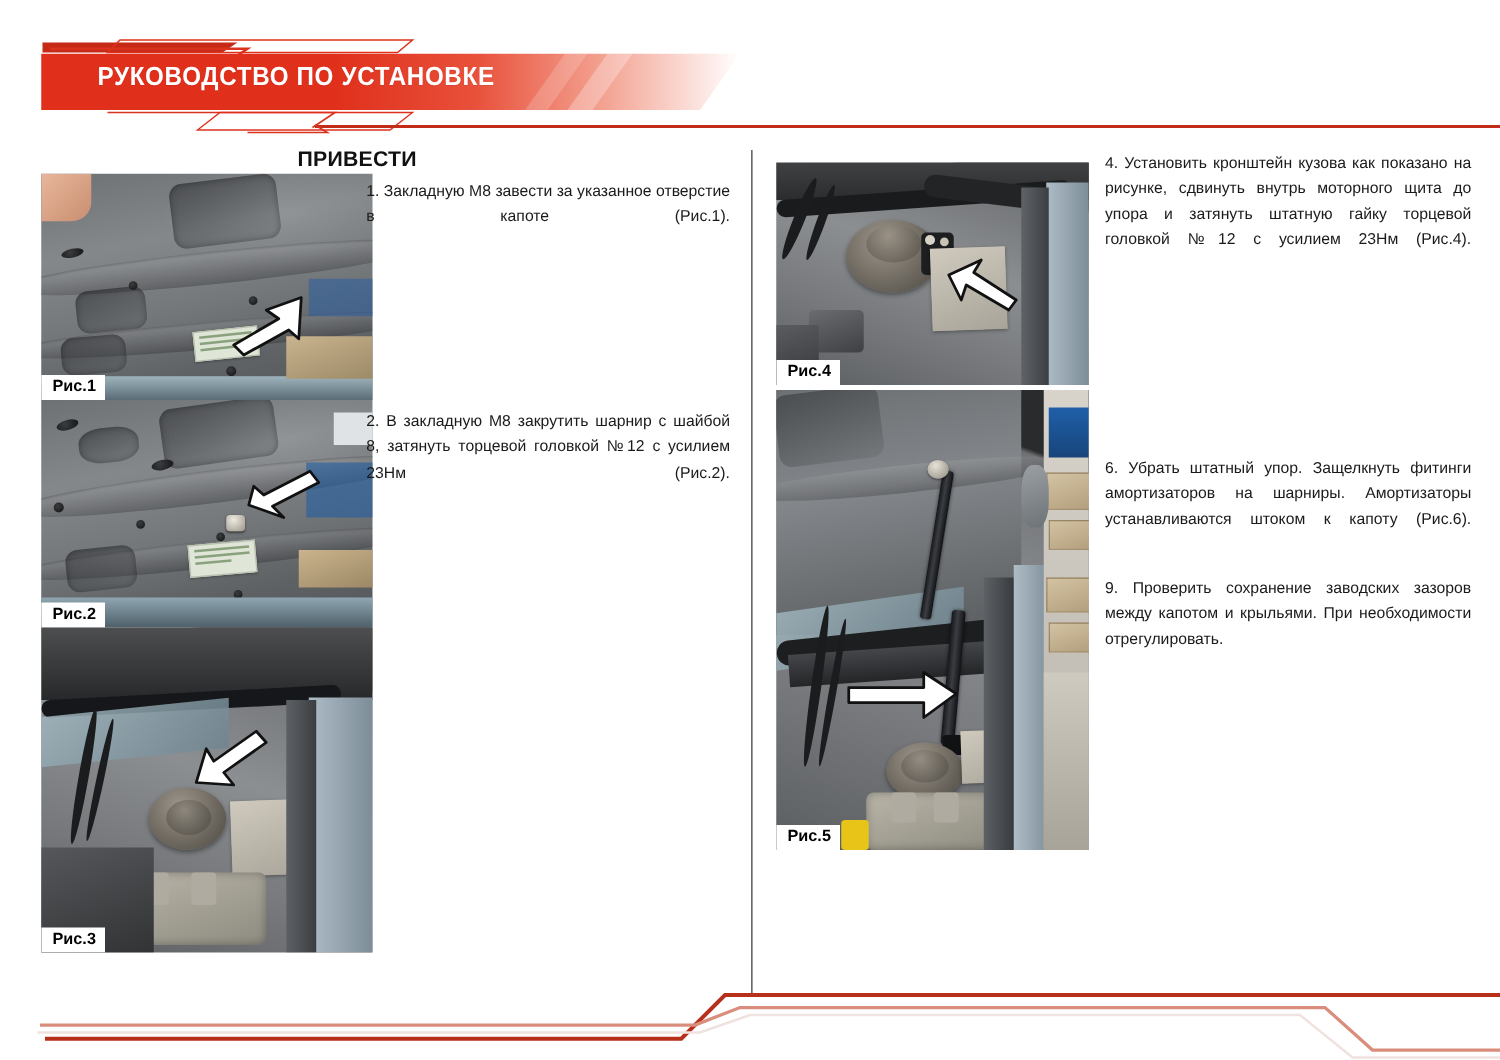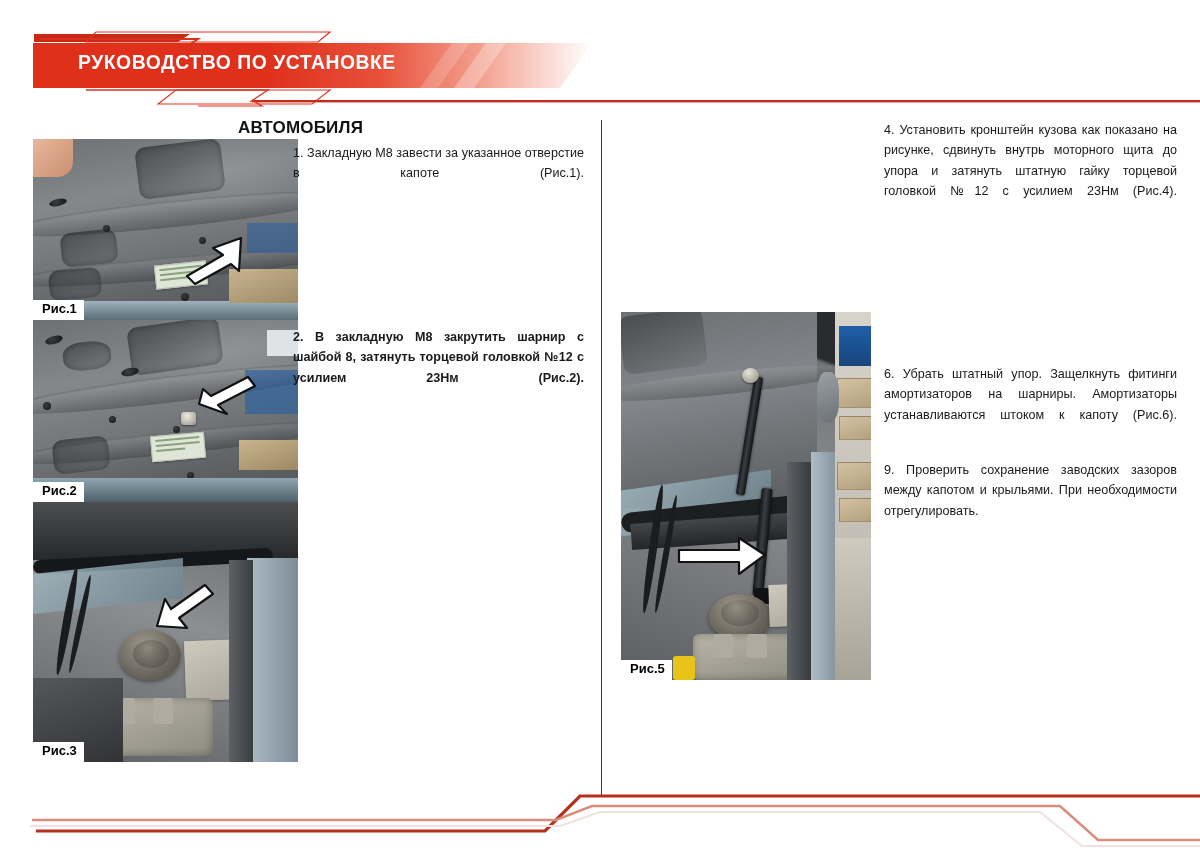--- a/index.html
+++ b/index.html
@@ -190,21 +190,21 @@
       <rect x="252" y="80" width="948" height="2.4" fill="#c22d19"></rect>
       <polyline points="198,86 262,86 252,80" fill="none" stroke="#d9321d" stroke-width="1.2"></polyline>
     </svg>
     <div class="header-title">РУКОВОДСТВО ПО УСТАНОВКЕ</div>
   </div>
 
   <div class="v-divider"></div>
 
   <div class="col-left">
 
-    <div class="section-title">АВТОМОБИЛЯ</div>
+    <div class="section-title">ПРИВЕСТИ</div>
 
     <div class="photo hood" style="left:33px;top:27px;width:265px;height:181px;">
       <div class="ph-layer">
         <div class="rib" style="left:-10px;top:62px;width:300px;height:26px;transform:rotate(-6deg);"></div>
         <div class="rib" style="left:-10px;top:118px;width:300px;height:22px;transform:rotate(-5deg);"></div>
         <div class="panel" style="left:104px;top:4px;width:86px;height:52px;transform:rotate(-7deg);"></div>
         <div class="panel" style="left:28px;top:92px;width:56px;height:34px;transform:rotate(-6deg);"></div>
         <div class="panel" style="left:16px;top:130px;width:52px;height:30px;transform:rotate(-5deg);"></div>
         <div class="hole" style="left:70px;top:86px;width:7px;height:7px;"></div>
         <div class="hole" style="left:166px;top:98px;width:7px;height:7px;"></div>
@@ -274,25 +274,49 @@
         <div style="position:absolute;left:196px;top:58px;width:24px;height:202px;background:linear-gradient(90deg,#5d6165,#3b3e41);"></div>
         <div style="position:absolute;left:0;top:176px;width:90px;height:84px;background:linear-gradient(160deg,#55575a,#313335);"></div>
       </div>
       <svg class="arrow-svg" style="left:118px;top:80px;" width="72" height="56" viewBox="0 0 72 56">
         <polygon points="6,44 36,46 28,36 62,12 54,3 20,27 14,17" fill="#ffffff" stroke="#111" stroke-width="2.2" stroke-linejoin="round"></polygon>
       </svg>
       <div class="cap">Рис.3</div>
     </div>
 
     <div class="step" style="left:293px;top:31px;width:291px;">1. Закладную М8 завести за указанное отверстие в капоте (Рис.1).</div>
-    <div class="step" style="left:293px;top:215px;width:291px;font-weight:bold;">2. В закладную М8 закрутить шарнир с шайбой 8, затянуть торцевой головкой №12 с усилием 23Нм (Рис.2).</div>
+    <div class="step" style="left:293px;top:215px;width:291px;">2. В закладную М8 закрутить шарнир с шайбой 8, затянуть торцевой головкой №12 с усилием 23Нм (Рис.2).</div>
   </div>
 
   <div class="col-right">
 
+    <div class="photo bay" style="left:20px;top:18px;width:250px;height:178px;">
+      <div class="ph-layer">
+        <div style="position:absolute;left:0;top:0;width:250px;height:30px;background:linear-gradient(180deg,#3f4143,#2a2c2e);"></div>
+        <div style="position:absolute;left:0;top:22px;width:236px;height:14px;background:#1a1b1d;border-radius:7px;transform:rotate(-4deg);"></div>
+        <div style="position:absolute;left:118px;top:16px;width:120px;height:18px;background:#232426;border-radius:9px;transform:rotate(7deg);"></div>
+        <div class="hose" style="left:14px;top:10px;width:9px;height:70px;transform:rotate(22deg);"></div>
+        <div class="hose" style="left:32px;top:16px;width:7px;height:64px;transform:rotate(20deg);"></div>
+        <div class="dome" style="left:56px;top:46px;width:74px;height:58px;"></div>
+        <div style="position:absolute;left:72px;top:50px;width:44px;height:30px;border-radius:50%;background:radial-gradient(circle at 40% 28%,#9a9287,#575249);"></div>
+
+        <div class="darkbar" style="left:116px;top:56px;width:26px;height:34px;"></div>
+        <div style="position:absolute;left:119px;top:58px;width:8px;height:8px;border-radius:50%;background:#d8d3c6;"></div>
+        <div style="position:absolute;left:131px;top:60px;width:7px;height:7px;border-radius:50%;background:#c9c3b4;"></div>
+        <div class="plate" style="left:124px;top:68px;width:60px;height:66px;transform:rotate(-2deg);"></div>
+        <div style="position:absolute;left:26px;top:118px;width:44px;height:34px;background:linear-gradient(160deg,#6a6c6f,#3e4043);border-radius:4px;"></div>
+        <div style="position:absolute;left:0;top:130px;width:34px;height:48px;background:linear-gradient(160deg,#5a5c5f,#343639);"></div>
+        <div class="fender" style="left:216px;top:16px;width:34px;height:162px;"></div>
+        <div style="position:absolute;left:196px;top:20px;width:22px;height:158px;background:linear-gradient(90deg,#5f6367,#3c3f42);"></div>
+      </div>
+      <svg class="arrow-svg" style="left:134px;top:68px;" width="66" height="54" viewBox="0 0 66 54">
+        <polygon points="4,22 30,10 24,20 58,42 52,50 18,30 14,42" fill="#ffffff" stroke="#111" stroke-width="2.2" stroke-linejoin="round"></polygon>
+      </svg>
+      <div class="cap">Рис.4</div>
+    </div>
 
     <div class="photo bay" style="left:20px;top:200px;width:250px;height:368px;">
       <div class="ph-layer">
 
         <div style="position:absolute;left:0;top:0;width:196px;height:196px;background:linear-gradient(170deg,#6d7073,#83868a 40%,#6a6d70 75%,#5a5d60);"></div>
         <div class="panel" style="left:56px;top:86px;width:84px;height:58px;transform:rotate(-7deg);background:linear-gradient(160deg,rgba(40,42,44,.5),rgba(80,83,86,.18));border-radius:10px;"></div>
         <div class="hood-rib" style="position:absolute;left:-10px;top:60px;width:230px;height:22px;border-radius:60%/40%;background:linear-gradient(180deg,rgba(255,255,255,.1),rgba(0,0,0,.2));transform:rotate(-6deg);"></div>
         <div class="hole" style="left:14px;top:62px;width:8px;height:8px;"></div>
         <div class="hole" style="left:62px;top:74px;width:7px;height:7px;"></div>
         <div class="hole" style="left:48px;top:150px;width:8px;height:8px;"></div>

